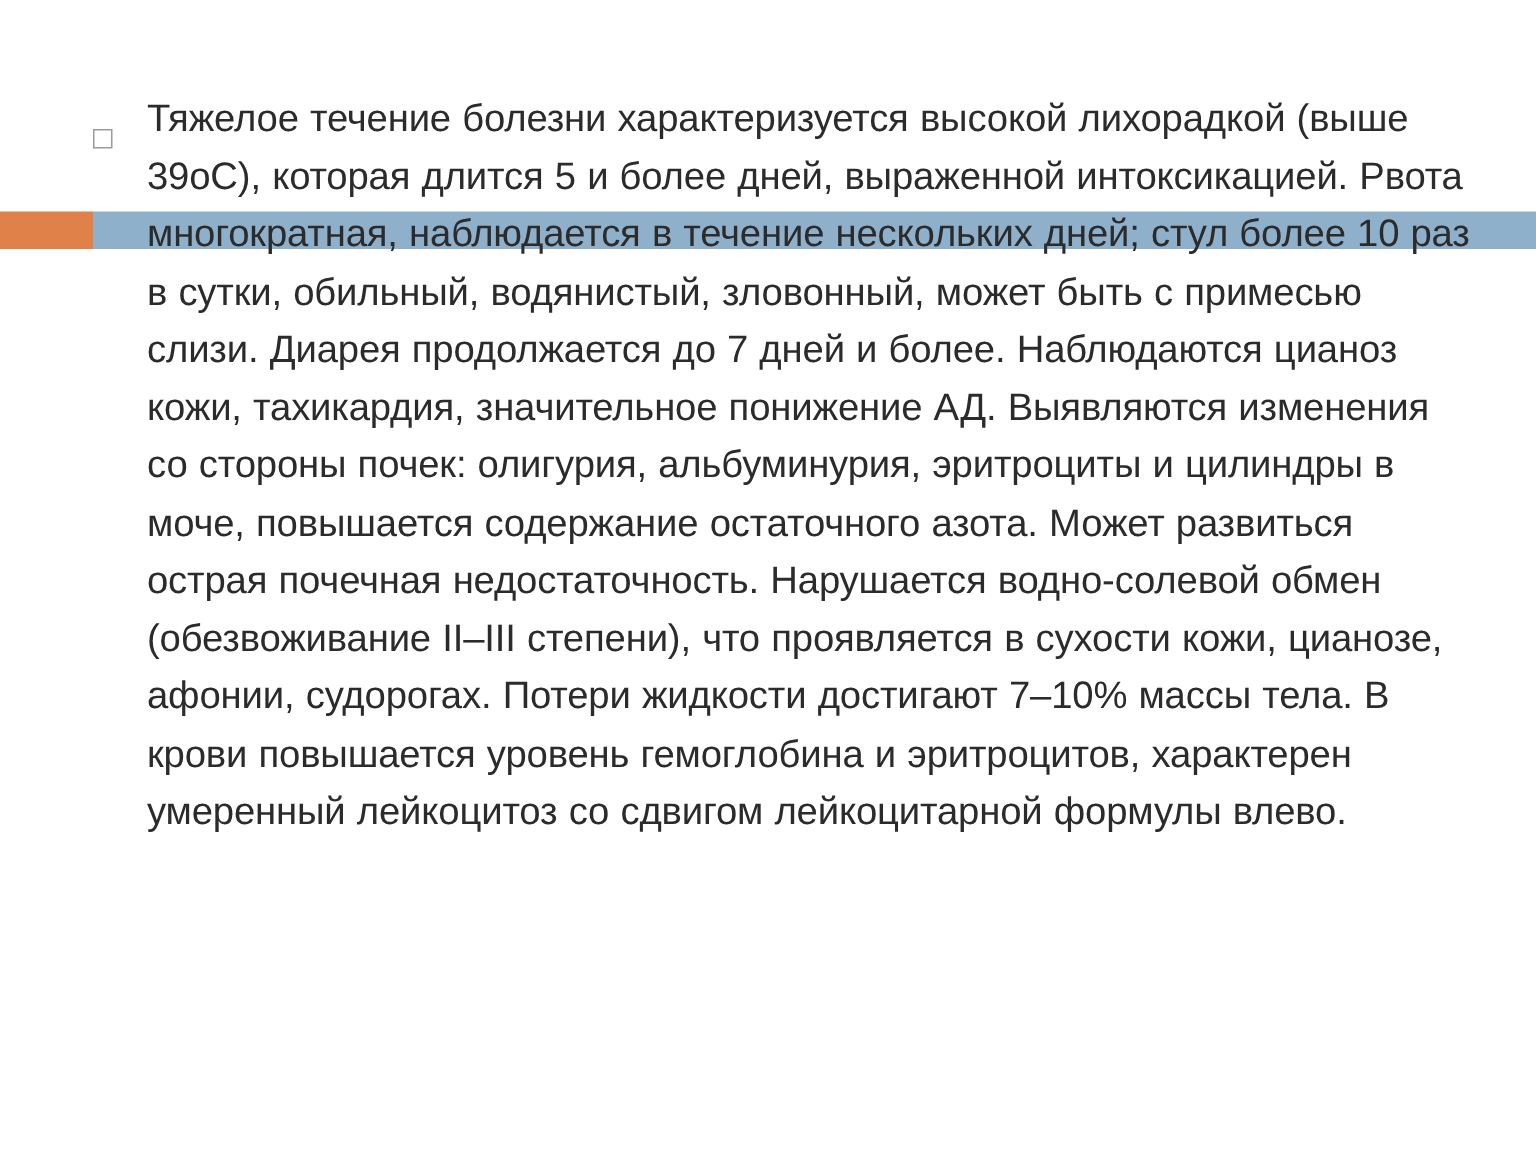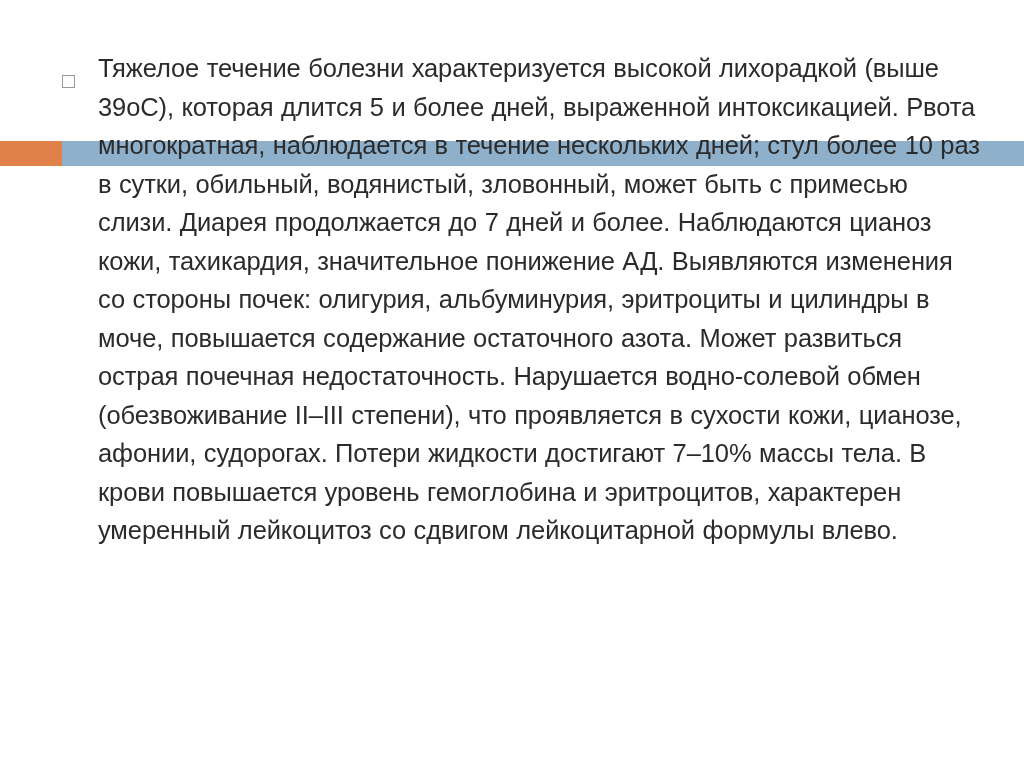--- a/index.html
+++ b/index.html
@@ -35,21 +35,21 @@
     left: 62px;
     top: 141px;
     width: 962px;
     height: 25px;
     background: #8fb0cb;
   }
 
   .content {
     position: absolute;
     left: 62px;
-    top: 49px;
+    top: 60px;
     width: 920px;
   }
 
   .bullet-row {
     display: flex;
     align-items: flex-start;
   }
 
   .bullet-marker {
     flex: 0 0 auto;

